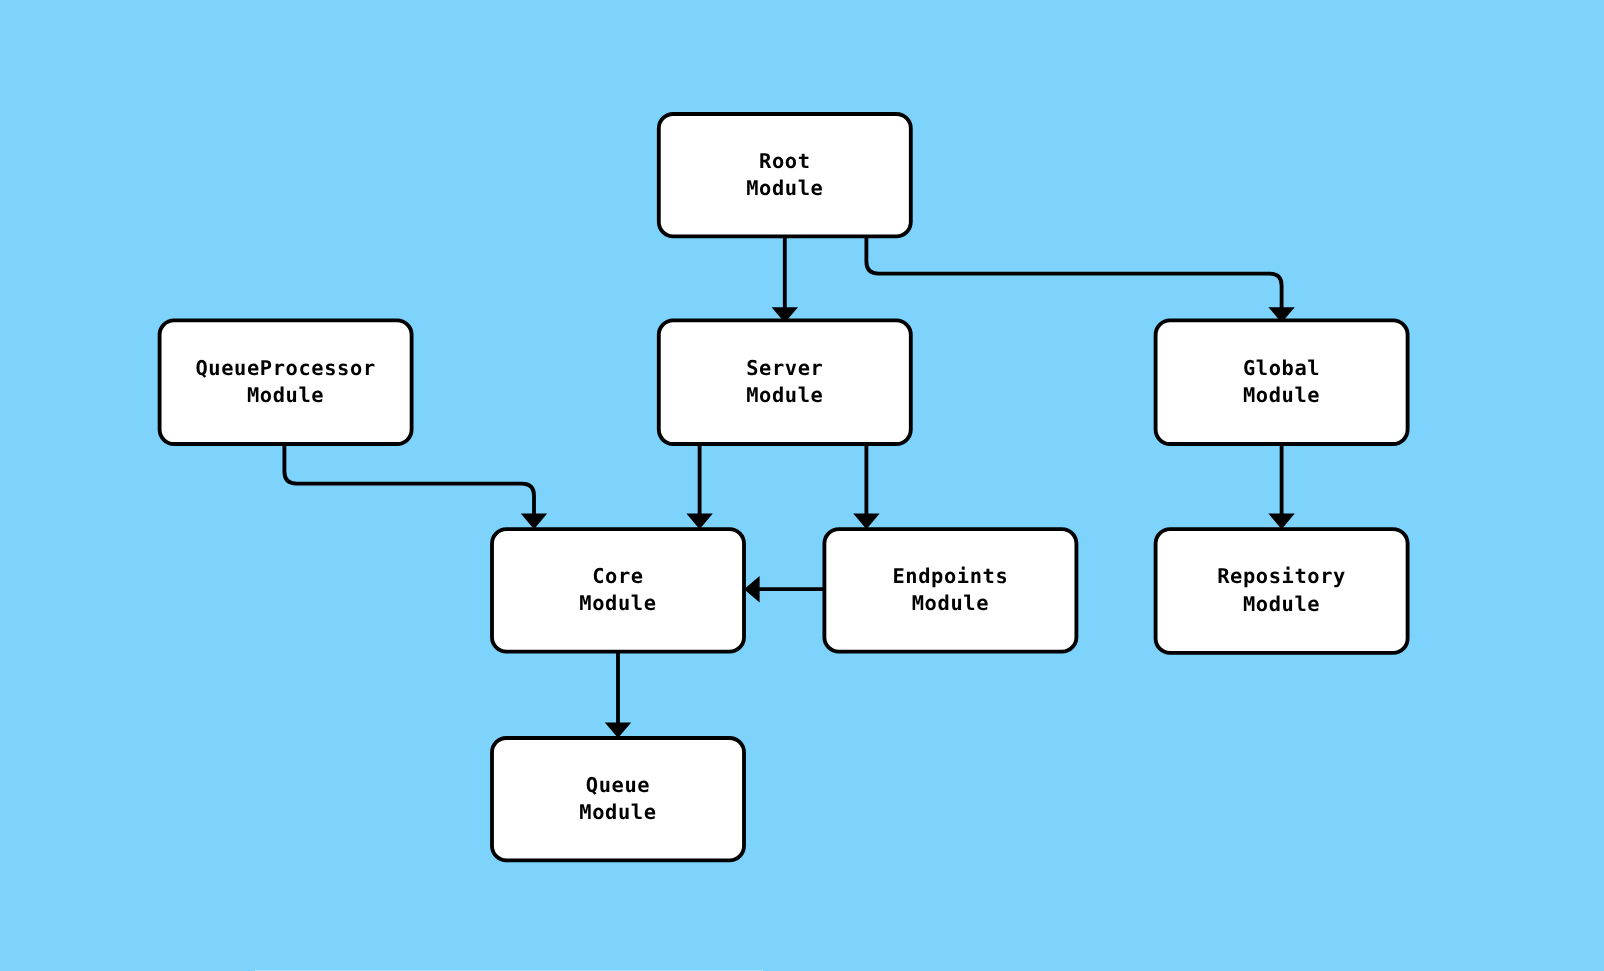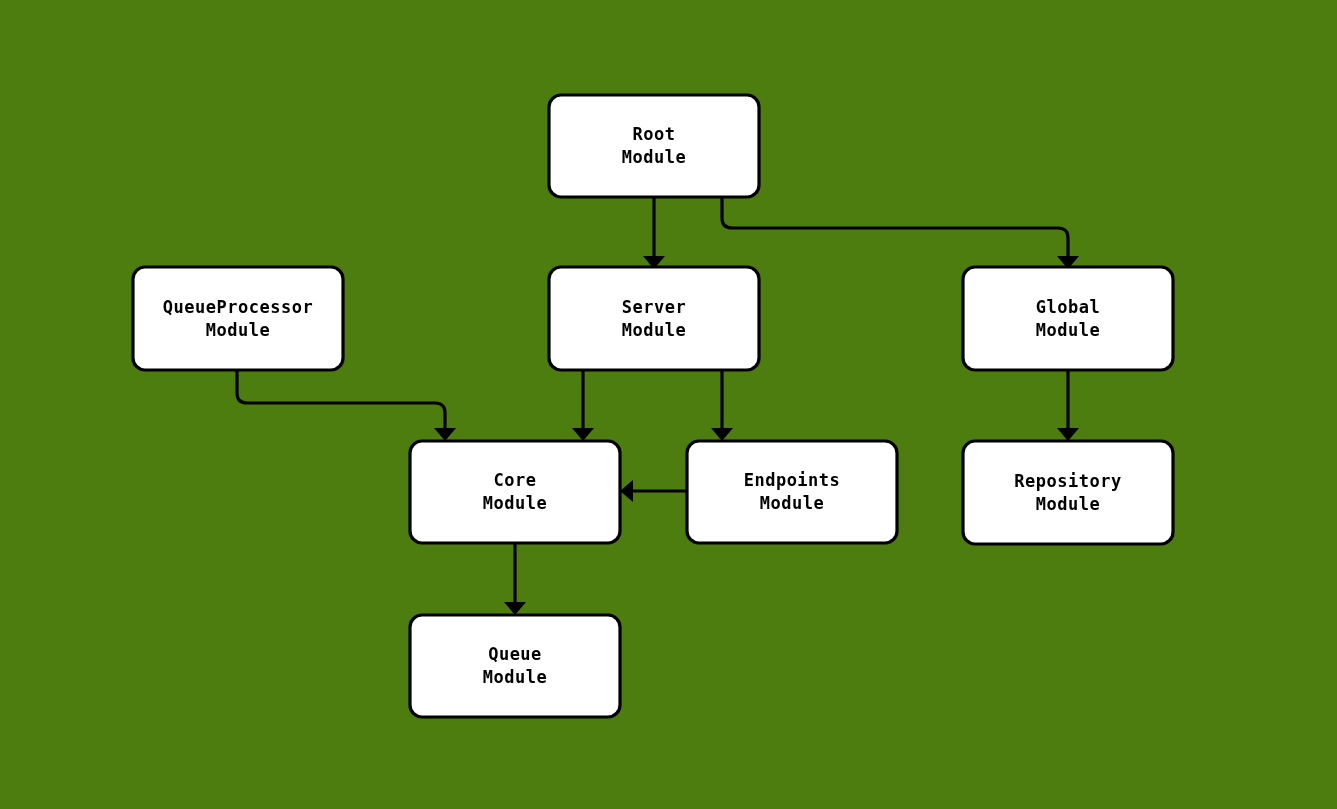--- a/index.html
+++ b/index.html
@@ -11,21 +11,21 @@
   body {
     width: 1337px;
     height: 809px;
     overflow: hidden;
     font-family: "DejaVu Sans Mono", "Liberation Mono", monospace;
   }
   #diagram-root {
     position: relative;
     width: 1337px;
     height: 809px;
-    background: #4d7c0f;
+    background: #7dd3fc;
   }
   svg#diagram-canvas {
     display: block;
     width: 1337px;
     height: 809px;
   }
   .node-box {
     fill: #ffffff;
     stroke: #000000;
     stroke-width: 3.2;

